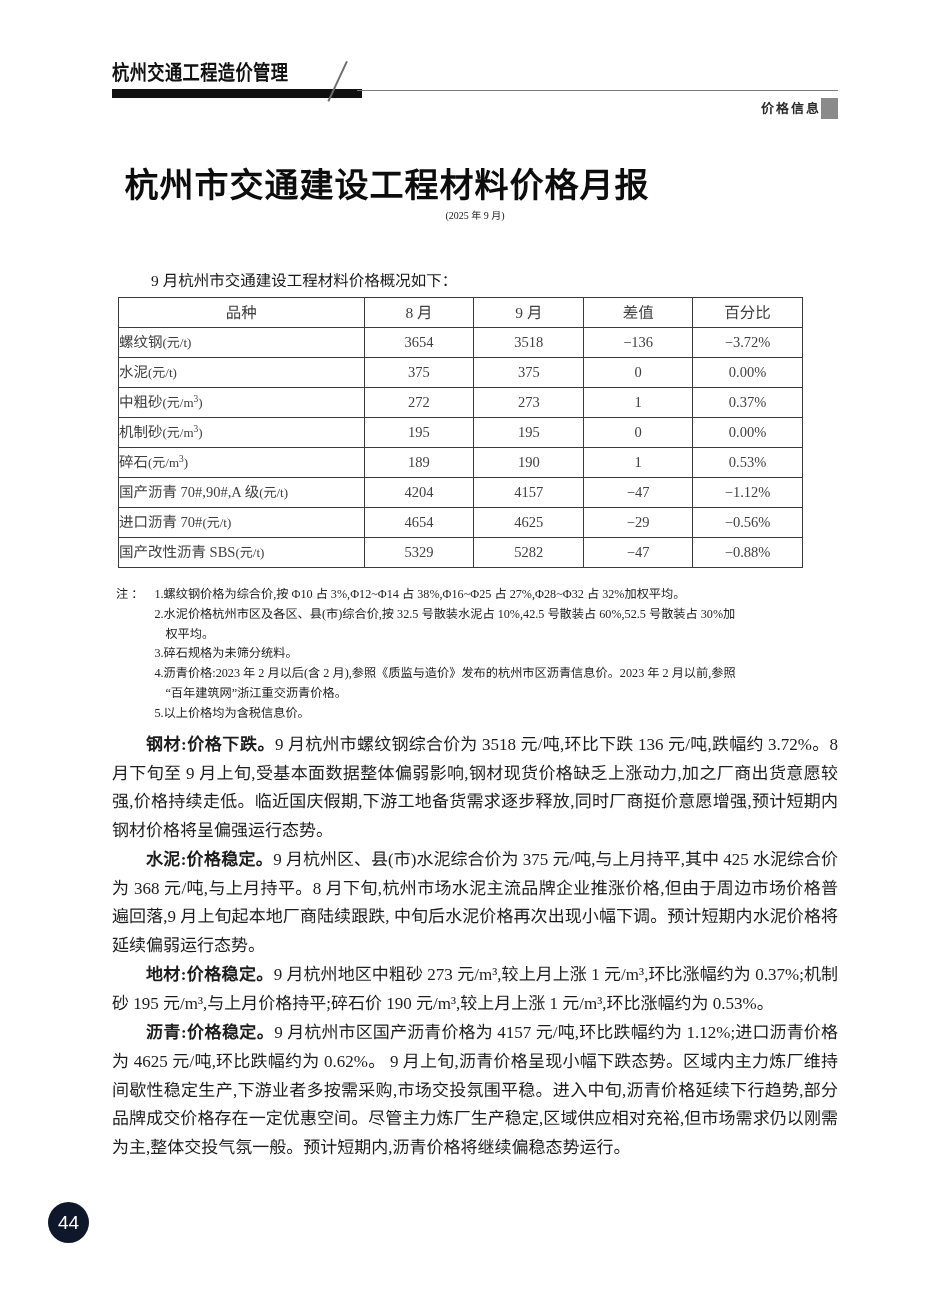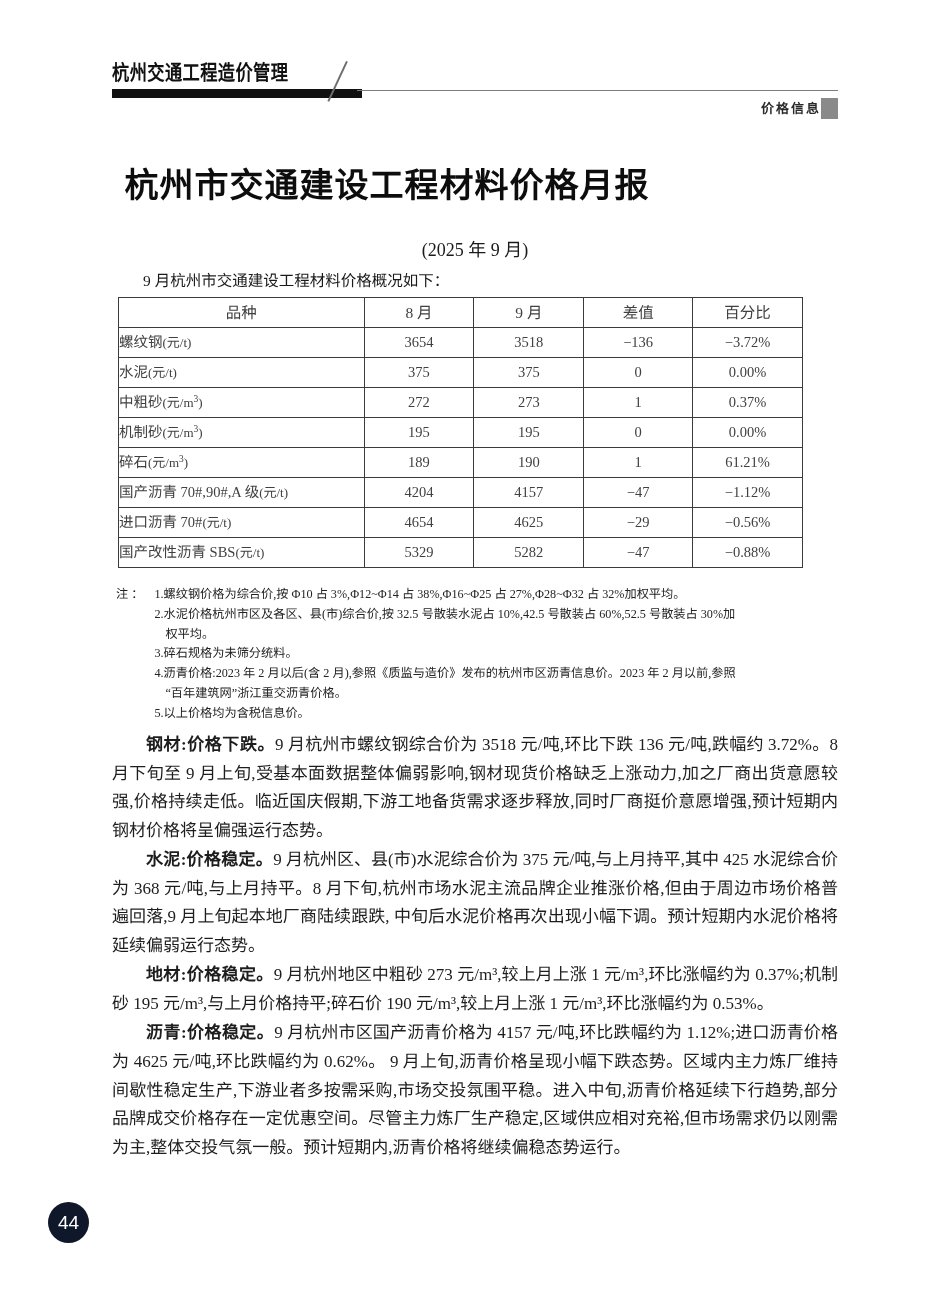--- a/index.html
+++ b/index.html
@@ -103,29 +103,28 @@
     font-size: 34px;
     letter-spacing: 1px;
     color: #0d0d0d;
   }
   .doc-subtitle {
     position: absolute;
     left: 0;
     top: 207px;
     width: 950px;
     text-align: center;
-    font-size: 18px;
+    font-size: 10px;
     color: #1a1a1a;
-    margin-top: 28px;
   }
 
   
   .lead-line {
     position: absolute;
-    left: 112px;
+    left: 120px;
     top: 268px;
     width: 700px;
     font-size: 15.5px;
     text-indent: 31px;
     color: #1a1a1a;
   }
 
   
   .price-table-wrap {
     position: absolute;
@@ -301,21 +300,21 @@
             <td class="num">195</td>
             <td class="num">195</td>
             <td class="num">0</td>
             <td class="num">0.00%</td>
           </tr>
           <tr>
             <td class="cat"><span>碎石</span><span class="unit">(元/m<sup>3</sup>)</span></td>
             <td class="num">189</td>
             <td class="num">190</td>
             <td class="num">1</td>
-            <td class="num">61.21%</td>
+            <td class="num">0.53%</td>
           </tr>
           <tr>
             <td class="cat"><span>国产沥青 70#,90#,A 级</span><span class="unit">(元/t)</span></td>
             <td class="num">4204</td>
             <td class="num">4157</td>
             <td class="num">−47</td>
             <td class="num">−1.12%</td>
           </tr>
           <tr>
             <td class="cat"><span>进口沥青 70#</span><span class="unit">(元/t)</span></td>

